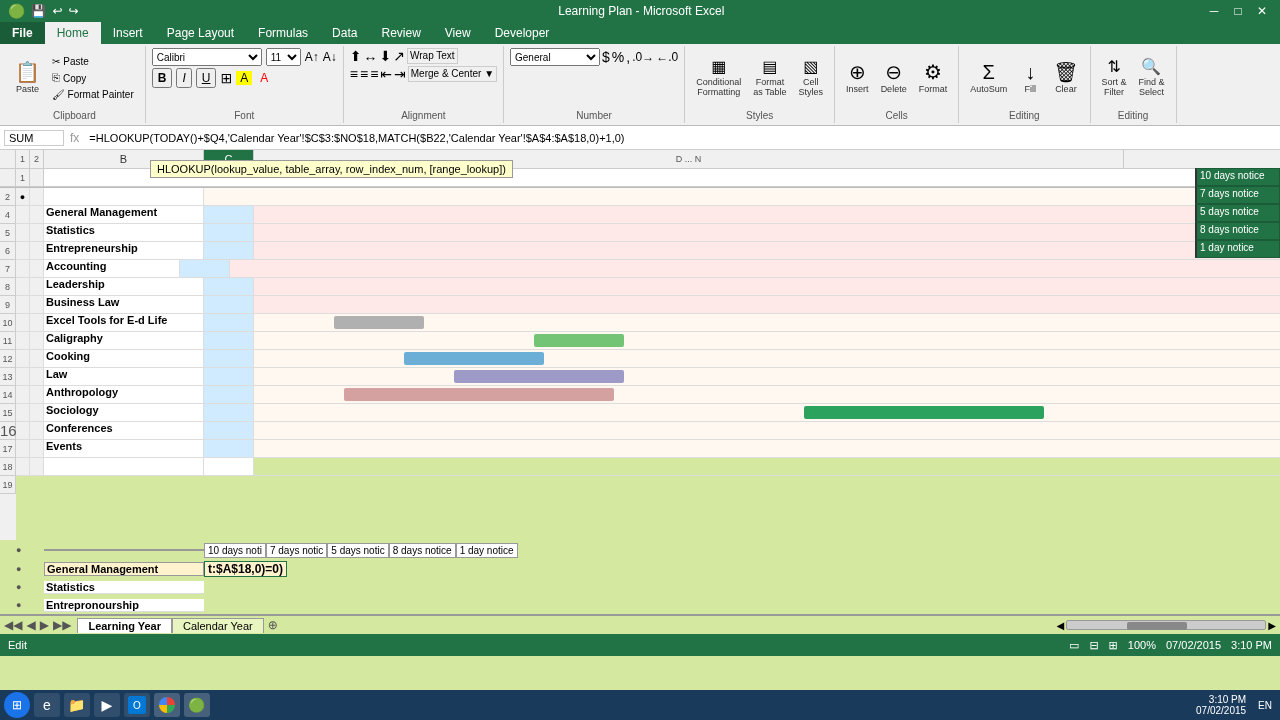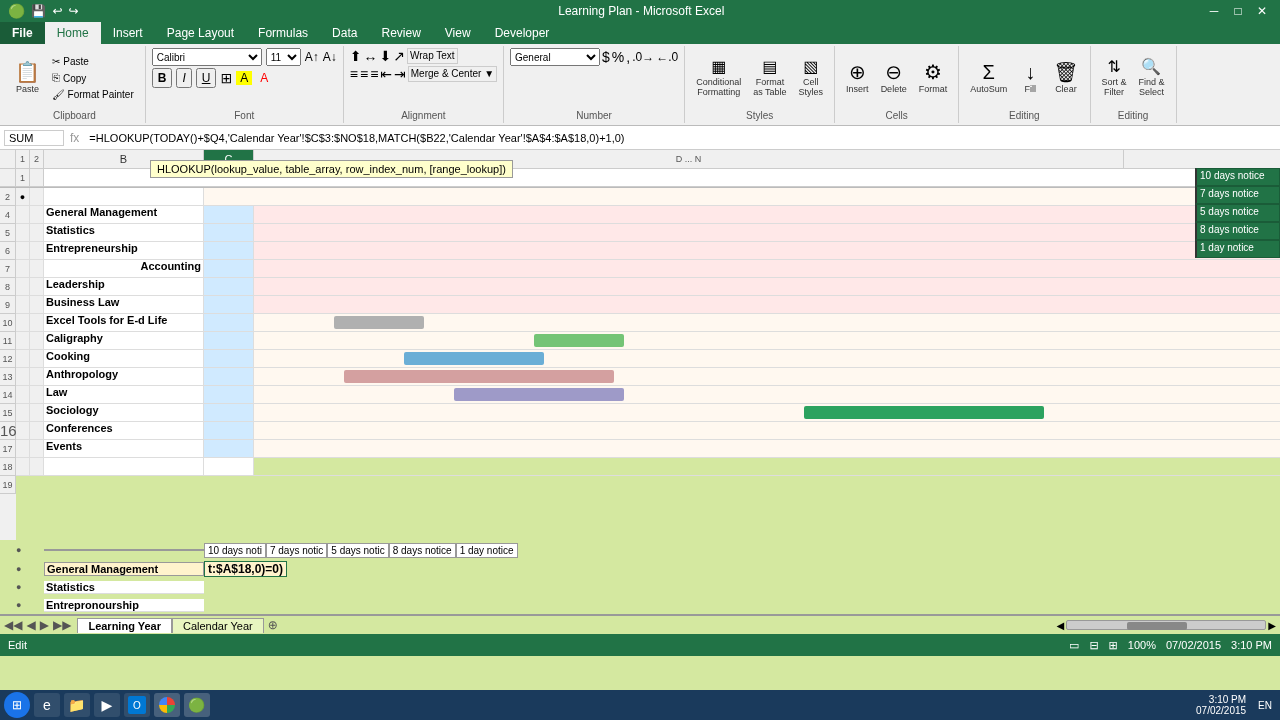--- a/index.html
+++ b/index.html
@@ -380,21 +380,21 @@
             <div style="width:14px;border-right:1px solid #ddd;background:#f0f0f0;"></div>
             <div style="width:14px;border-right:1px solid #ddd;background:#f0f0f0;"></div>
             <div style="width:160px;border-right:1px solid #ddd;padding:0 2px;font-size:11px;font-weight:bold;background:white;">Entrepreneurship</div>
             <div style="width:50px;border-right:1px solid #ddd;background:#d0eaff;"></div>
             <div style="flex:1;background:#ffe8e8;"></div>
           </div>
 
           <div style="display:flex;height:18px;border-bottom:1px solid #ddd;">
             <div style="width:14px;border-right:1px solid #ddd;background:#f0f0f0;"></div>
             <div style="width:14px;border-right:1px solid #ddd;background:#f0f0f0;"></div>
-            <div style="width:160px;border-right:1px solid #ddd;padding:0 2px;font-size:11px;font-weight:bold;background:white;text-align:right;">Accounting</div>
+            <div style="width:136px;border-right:1px solid #ddd;padding:0 2px;font-size:11px;font-weight:bold;background:white;">Accounting</div>
             <div style="width:50px;border-right:1px solid #ddd;background:#d0eaff;"></div>
             <div style="flex:1;background:#ffe8e8;"></div>
           </div>
 
           <div style="display:flex;height:18px;border-bottom:1px solid #ddd;">
             <div style="width:14px;border-right:1px solid #ddd;background:#f0f0f0;"></div>
             <div style="width:14px;border-right:1px solid #ddd;background:#f0f0f0;"></div>
             <div style="width:160px;border-right:1px solid #ddd;padding:0 2px;font-size:11px;font-weight:bold;background:white;">Leadership</div>
             <div style="width:50px;border-right:1px solid #ddd;background:#d0eaff;"></div>
             <div style="flex:1;background:#ffe8e8;"></div>
@@ -437,34 +437,34 @@
             <div style="width:50px;border-right:1px solid #ddd;background:#d0eaff;"></div>
             <div style="flex:1;background:#fff8f0;position:relative;">
               <div style="position:absolute;left:150px;top:2px;width:140px;height:13px;background:#6baed6;border-radius:2px;"></div>
             </div>
           </div>
 
 
           <div style="display:flex;height:18px;border-bottom:1px solid #ddd;position:relative;">
             <div style="width:14px;border-right:1px solid #ddd;background:#f0f0f0;"></div>
             <div style="width:14px;border-right:1px solid #ddd;background:#f0f0f0;"></div>
+            <div style="width:160px;border-right:1px solid #ddd;padding:0 2px;font-size:11px;font-weight:bold;background:white;">Law</div>
+            <div style="width:50px;border-right:1px solid #ddd;background:#d0eaff;"></div>
+            <div style="flex:1;background:#fff8f0;position:relative;">
+              <div style="position:absolute;left:200px;top:2px;width:170px;height:13px;background:#9e9ac8;border-radius:2px;"></div>
+            </div>
+          </div>
+
+          <div style="display:flex;height:18px;border-bottom:1px solid #ddd;position:relative;">
+            <div style="width:14px;border-right:1px solid #ddd;background:#f0f0f0;"></div>
+            <div style="width:14px;border-right:1px solid #ddd;background:#f0f0f0;"></div>
             <div style="width:160px;border-right:1px solid #ddd;padding:0 2px;font-size:11px;font-weight:bold;background:white;">Anthropology</div>
             <div style="width:50px;border-right:1px solid #ddd;background:#d0eaff;"></div>
             <div style="flex:1;background:#fff8f0;position:relative;">
               <div style="position:absolute;left:90px;top:2px;width:270px;height:13px;background:#d4a0a0;border-radius:2px;"></div>
-            </div>
-          </div>
-
-          <div style="display:flex;height:18px;border-bottom:1px solid #ddd;position:relative;">
-            <div style="width:14px;border-right:1px solid #ddd;background:#f0f0f0;"></div>
-            <div style="width:14px;border-right:1px solid #ddd;background:#f0f0f0;"></div>
-            <div style="width:160px;border-right:1px solid #ddd;padding:0 2px;font-size:11px;font-weight:bold;background:white;">Law</div>
-            <div style="width:50px;border-right:1px solid #ddd;background:#d0eaff;"></div>
-            <div style="flex:1;background:#fff8f0;position:relative;">
-              <div style="position:absolute;left:200px;top:2px;width:170px;height:13px;background:#9e9ac8;border-radius:2px;"></div>
             </div>
           </div>
 
           <div style="display:flex;height:18px;border-bottom:1px solid #ddd;position:relative;">
             <div style="width:14px;border-right:1px solid #ddd;background:#f0f0f0;"></div>
             <div style="width:14px;border-right:1px solid #ddd;background:#f0f0f0;"></div>
             <div style="width:160px;border-right:1px solid #ddd;padding:0 2px;font-size:11px;font-weight:bold;background:white;">Sociology</div>
             <div style="width:50px;border-right:1px solid #ddd;background:#d0eaff;"></div>
             <div style="flex:1;background:#fff8f0;position:relative;">
               <div style="position:absolute;left:550px;top:2px;width:240px;height:13px;background:#2ca25f;border-radius:2px;"></div>

